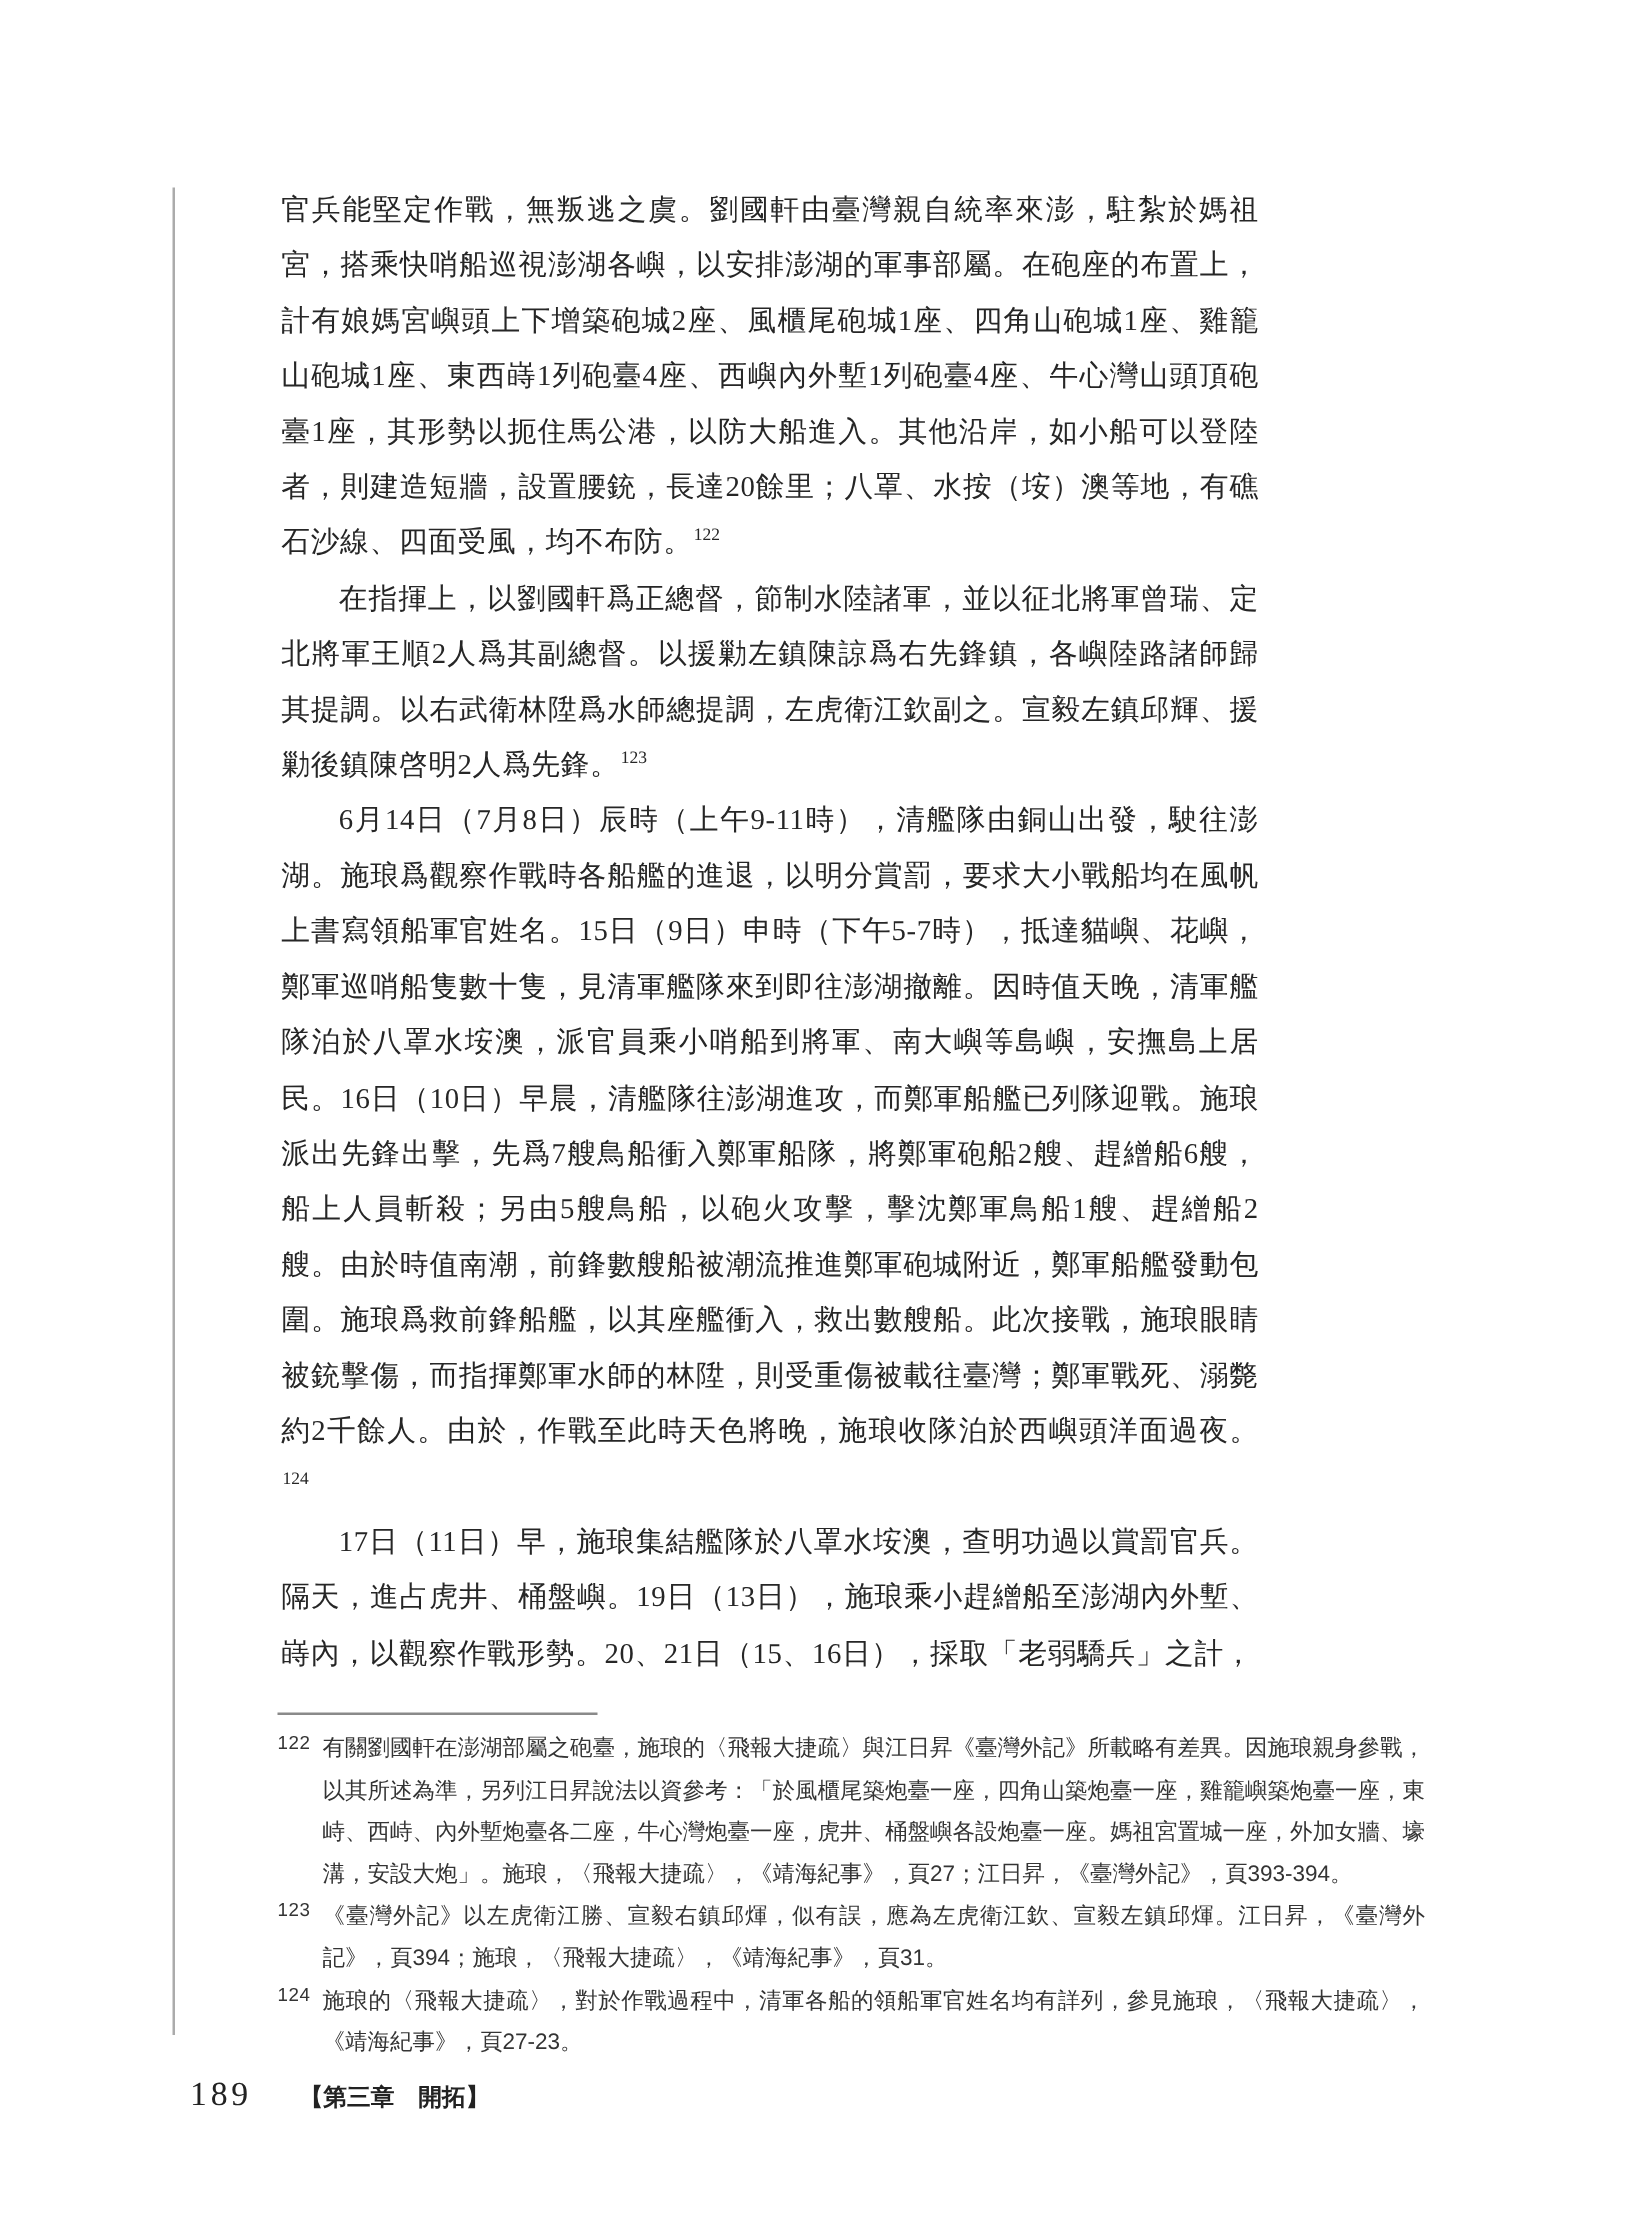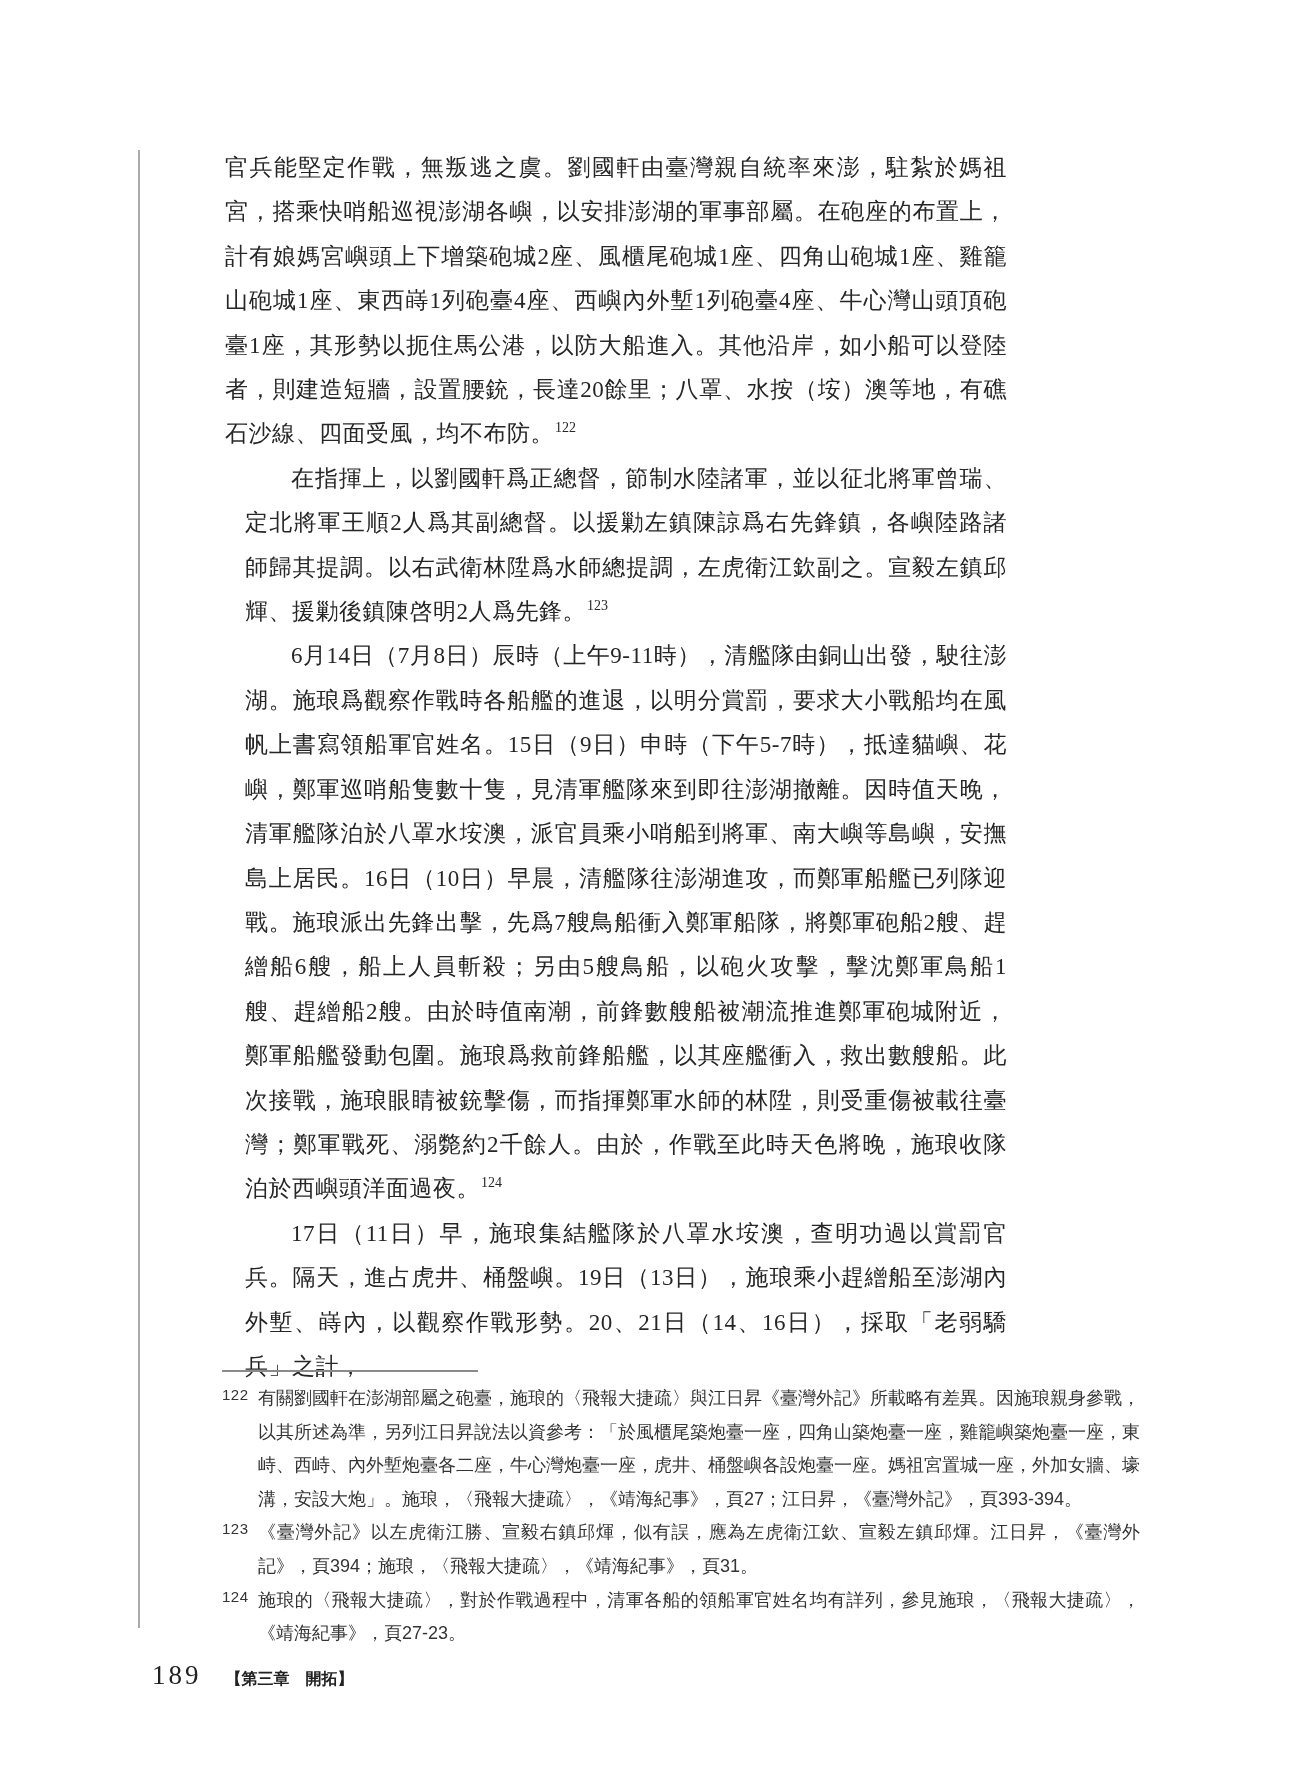--- a/index.html
+++ b/index.html
@@ -25,21 +25,21 @@
     top:146px;
     width:782px;
     font-size:23px;
     line-height:44.4px;
     color:#262626;
     text-align:justify;
     text-justify:inter-ideograph;
     letter-spacing:0.5px;
   }
   .para{margin:0;}
-  .para.indent{text-indent:2em;margin-left:20px;}
+  .para.indent{text-indent:2em;}
   .fnref{
     font-size:14px;
     line-height:0;
     vertical-align:9px;
     letter-spacing:0;
     margin-left:1px;
   }
   .fn-separator{
     position:absolute;
     left:222px;
@@ -83,37 +83,37 @@
     display:flex;
     align-items:baseline;
     color:#222222;
   }
   .page-number{
     font-size:27px;
     letter-spacing:3px;
     font-family:"Liberation Serif","DejaVu Serif",serif;
   }
   .chapter-title{
-    font-size:16px;
+    font-size:19px;
     font-weight:bold;
-    margin-left:24px;
+    margin-left:38px;
     font-family:"Liberation Serif","DejaVu Serif",serif;
   }
 </style>
 </head>
 <body>
 
 <div class="page">
   <div class="margin-rule"></div>
 
   <div class="main-text" id="main-text">
       <p class="para">官兵能堅定作戰，無叛逃之虞。劉國軒由臺灣親自統率來澎，駐紮於媽祖宮，搭乘快哨船巡視澎湖各嶼，以安排澎湖的軍事部屬。在砲座的布置上，計有娘媽宮嶼頭上下增築砲城2座、風櫃尾砲城1座、四角山砲城1座、雞籠山砲城1座、東西嵵1列砲臺4座、西嶼內外塹1列砲臺4座、牛心灣山頭頂砲臺1座，其形勢以扼住馬公港，以防大船進入。其他沿岸，如小船可以登陸者，則建造短牆，設置腰銃，長達20餘里；八罩、水按（垵）澳等地，有礁石沙線、四面受風，均不布防。<sup class="fnref">122</sup></p>
       <p class="para indent">在指揮上，以劉國軒爲正總督，節制水陸諸軍，並以征北將軍曾瑞、定北將軍王順2人爲其副總督。以援勦左鎮陳諒爲右先鋒鎮，各嶼陸路諸師歸其提調。以右武衛林陞爲水師總提調，左虎衛江欽副之。宣毅左鎮邱輝、援勦後鎮陳啓明2人爲先鋒。<sup class="fnref">123</sup></p>
       <p class="para indent">6月14日（7月8日）辰時（上午9-11時），清艦隊由銅山出發，駛往澎湖。施琅爲觀察作戰時各船艦的進退，以明分賞罰，要求大小戰船均在風帆上書寫領船軍官姓名。15日（9日）申時（下午5-7時），抵達貓嶼、花嶼，鄭軍巡哨船隻數十隻，見清軍艦隊來到即往澎湖撤離。因時值天晚，清軍艦隊泊於八罩水垵澳，派官員乘小哨船到將軍、南大嶼等島嶼，安撫島上居民。16日（10日）早晨，清艦隊往澎湖進攻，而鄭軍船艦已列隊迎戰。施琅派出先鋒出擊，先爲7艘鳥船衝入鄭軍船隊，將鄭軍砲船2艘、趕繒船6艘，船上人員斬殺；另由5艘鳥船，以砲火攻擊，擊沈鄭軍鳥船1艘、趕繒船2艘。由於時值南潮，前鋒數艘船被潮流推進鄭軍砲城附近，鄭軍船艦發動包圍。施琅爲救前鋒船艦，以其座艦衝入，救出數艘船。此次接戰，施琅眼睛被銃擊傷，而指揮鄭軍水師的林陞，則受重傷被載往臺灣；鄭軍戰死、溺斃約2千餘人。由於，作戰至此時天色將晚，施琅收隊泊於西嶼頭洋面過夜。<sup class="fnref">124</sup></p>
-      <p class="para indent">17日（11日）早，施琅集結艦隊於八罩水垵澳，查明功過以賞罰官兵。隔天，進占虎井、桶盤嶼。19日（13日），施琅乘小趕繒船至澎湖內外塹、嵵內，以觀察作戰形勢。20、21日（14、16日），採取「老弱驕兵」之計，</p>
+      <p class="para indent">17日（11日）早，施琅集結艦隊於八罩水垵澳，查明功過以賞罰官兵。隔天，進占虎井、桶盤嶼。19日（13日），施琅乘小趕繒船至澎湖內外塹、嵵內，以觀察作戰形勢。20、21日（15、16日），採取「老弱驕兵」之計，</p>
     </div>
 
   <div class="fn-separator"></div>
 
   <div class="footnotes" id="footnotes">
       <div class="footnote">
         <span class="fn-num">122</span>
         <span class="fn-text">有關劉國軒在澎湖部屬之砲臺，施琅的〈飛報大捷疏〉與江日昇《臺灣外記》所載略有差異。因施琅親身參戰，以其所述為準，另列江日昇說法以資參考：「於風櫃尾築炮臺一座，四角山築炮臺一座，雞籠嶼築炮臺一座，東峙、西峙、內外塹炮臺各二座，牛心灣炮臺一座，虎井、桶盤嶼各設炮臺一座。媽祖宮置城一座，外加女牆、壕溝，安設大炮」。施琅，〈飛報大捷疏〉，《靖海紀事》，頁27；江日昇，《臺灣外記》，頁393-394。</span>
       </div>
       <div class="footnote">

